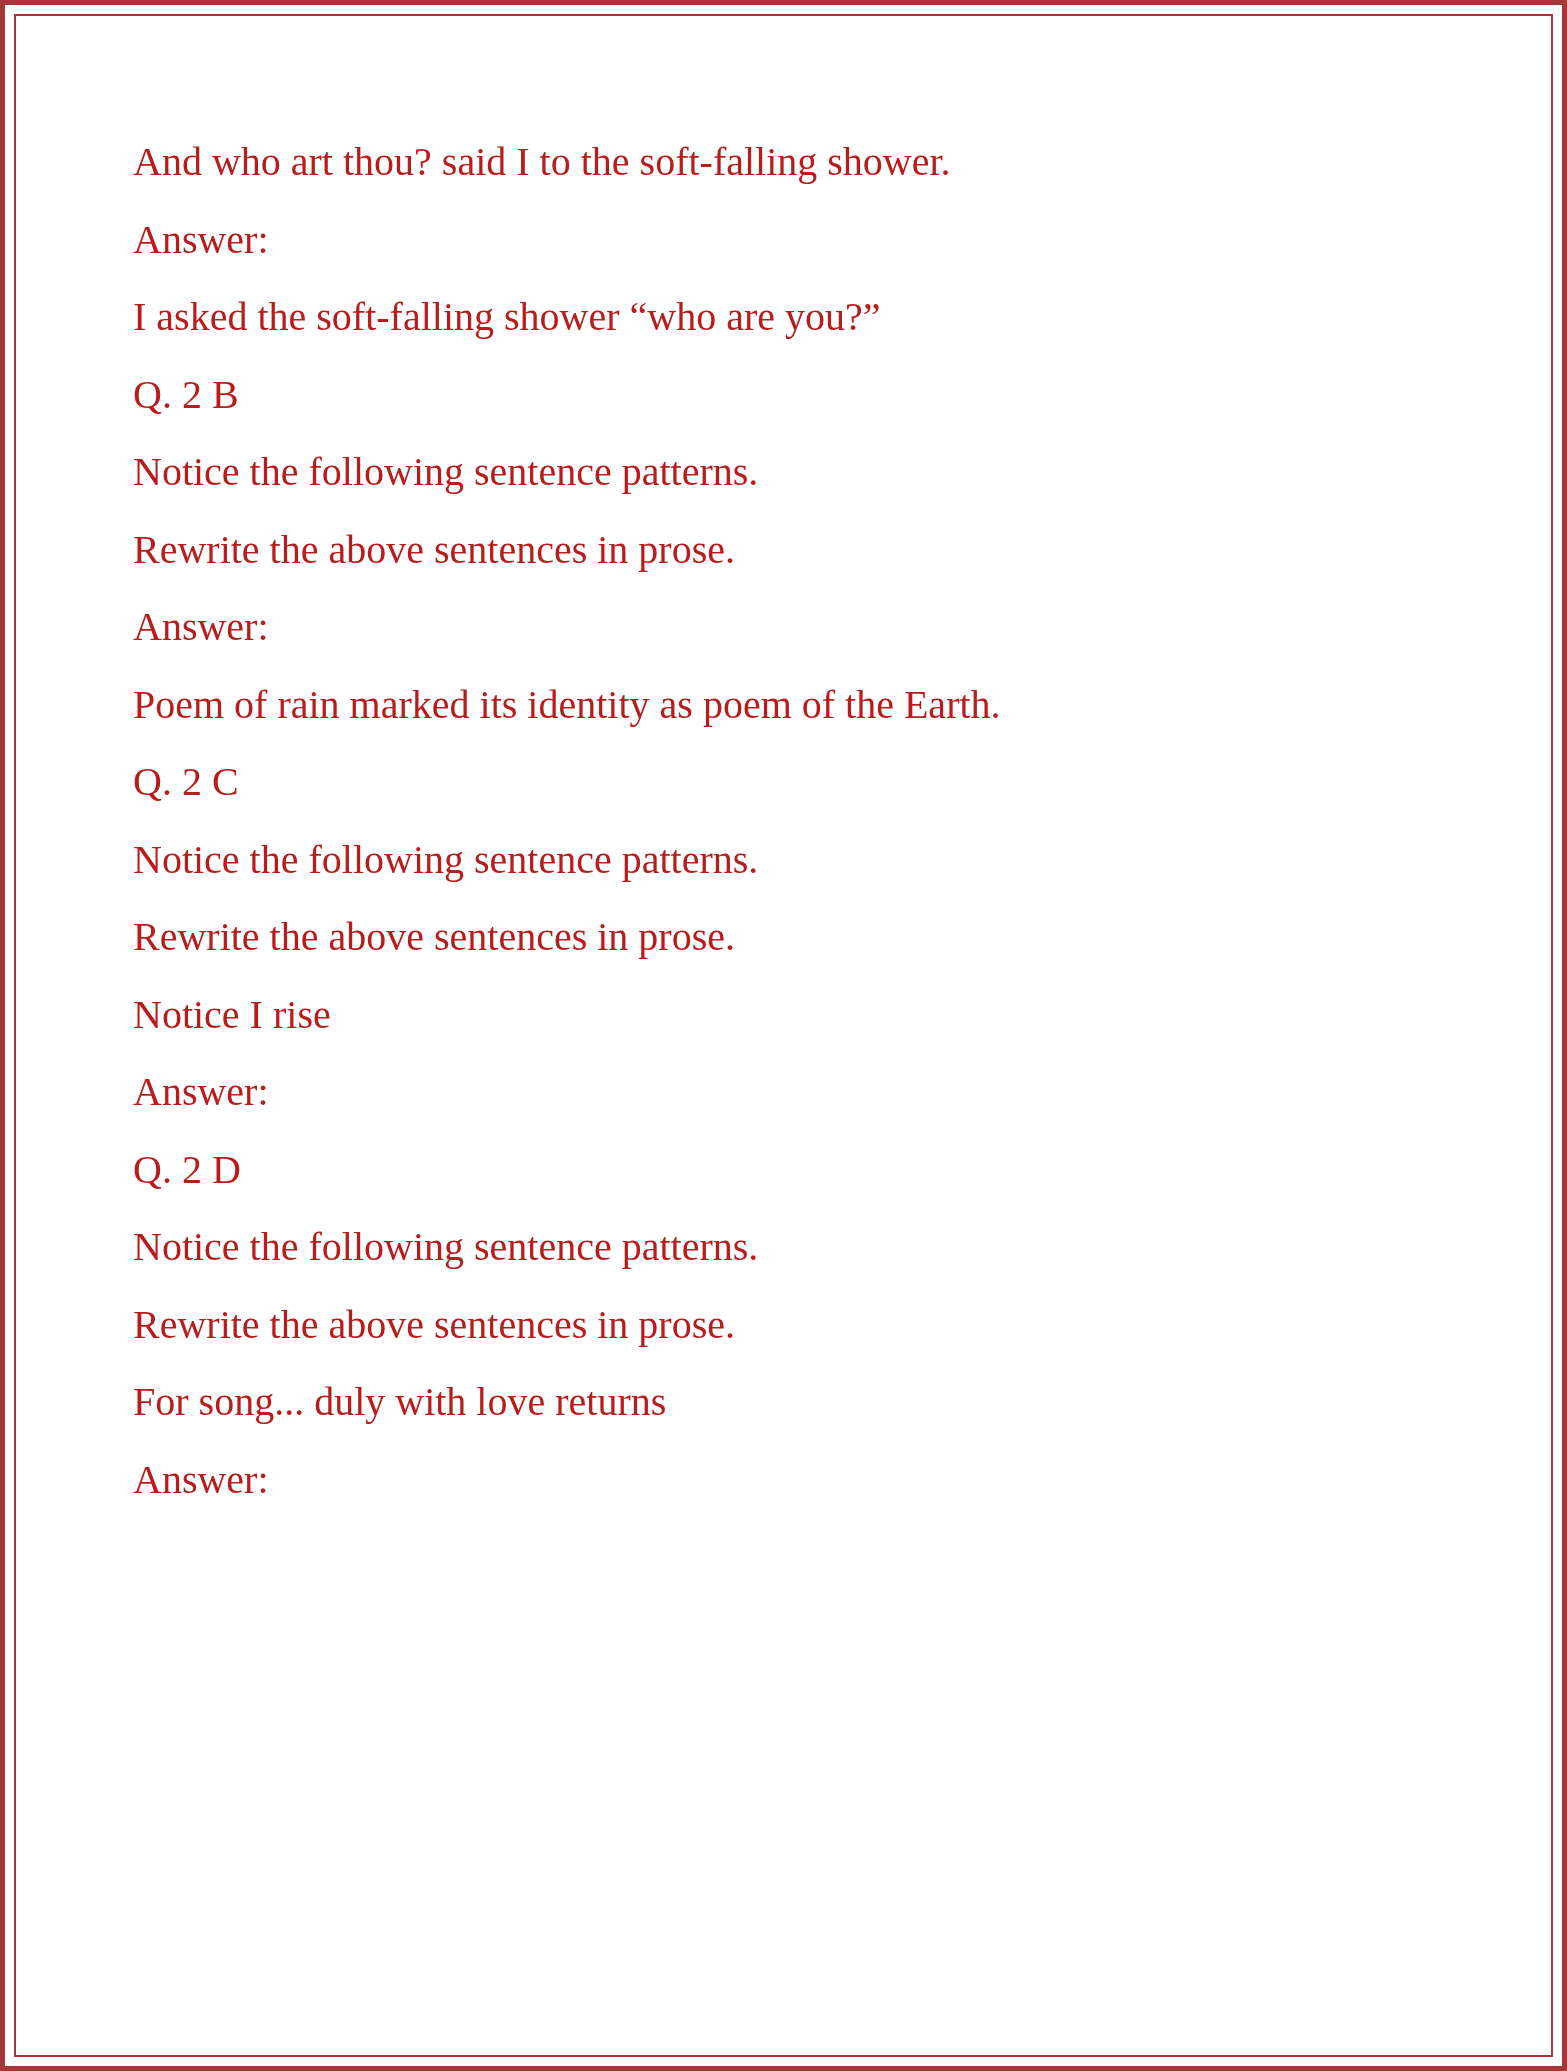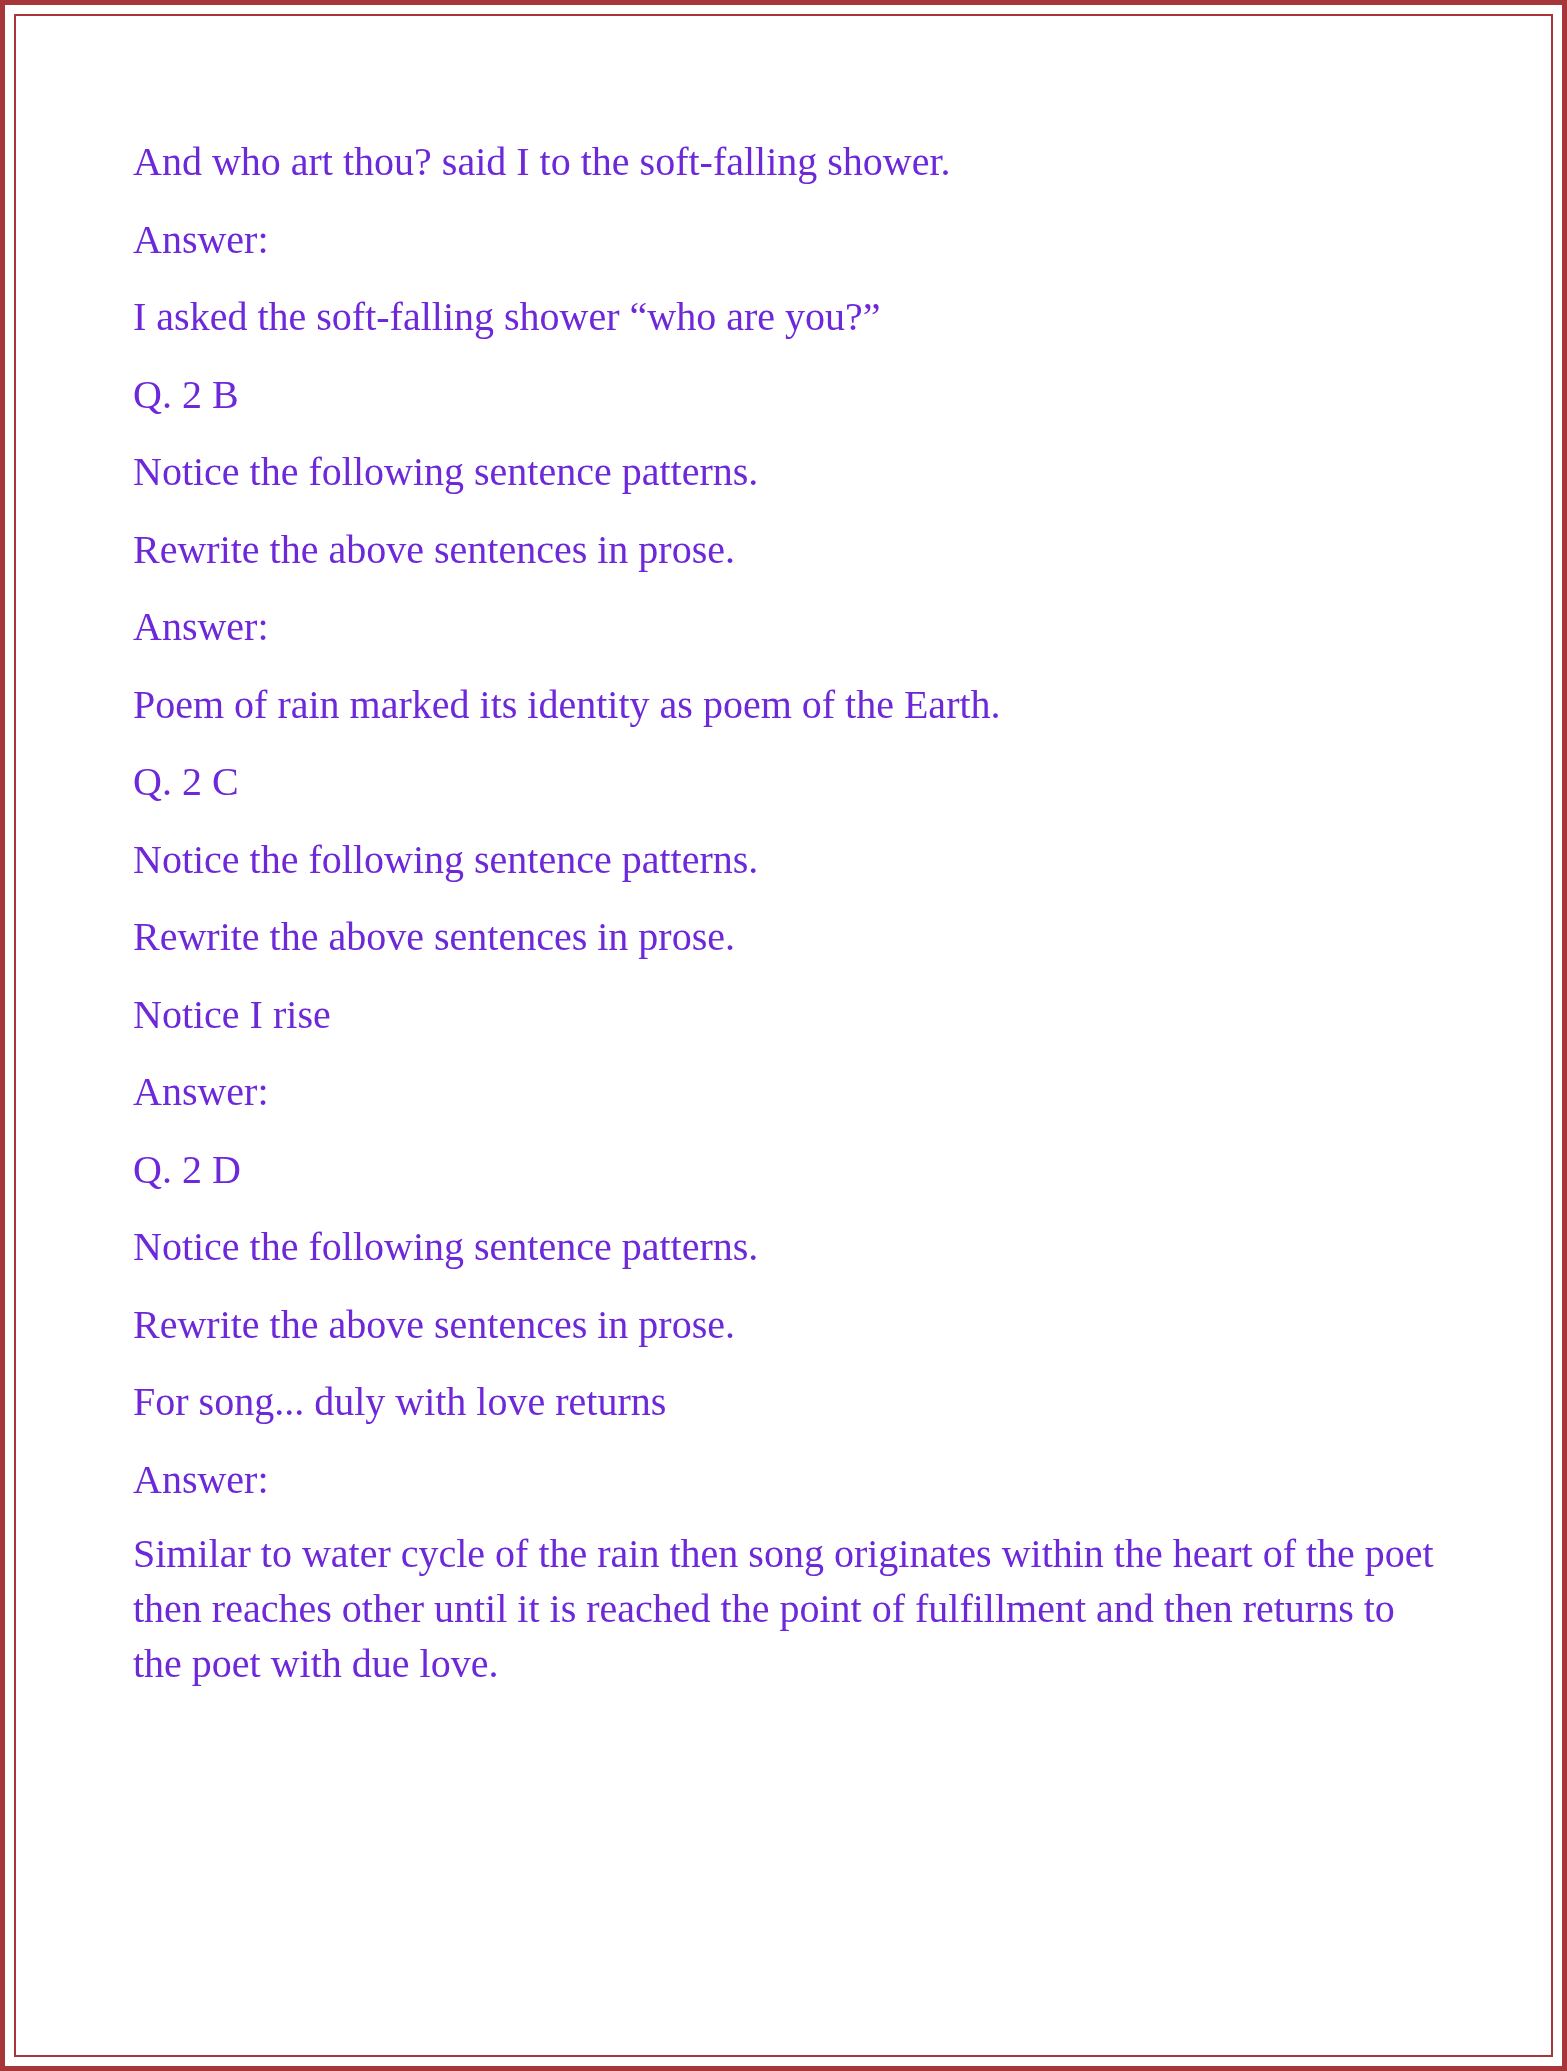--- a/index.html
+++ b/index.html
@@ -28,21 +28,21 @@
     border: 2px solid #a6363a;
     background: #ffffff;
   }
   .content {
     position: absolute;
     left: 133px;
     top: 131px;
     width: 1300px;
     font-family: "Liberation Serif", "DejaVu Serif", serif;
     font-size: 40px;
-    color: #6d28d9;
+    color: #b91c1c;
   }
   .line {
     height: 77.5px;
     line-height: 61px;
     white-space: nowrap;
   }
   .para {
     white-space: normal;
     line-height: 55px;
     width: 1320px;
@@ -67,14 +67,13 @@
   <div class="line">Q. 2 C</div>
   <div class="line">Notice the following sentence patterns.</div>
   <div class="line">Rewrite the above sentences in prose.</div>
   <div class="line">Notice I rise</div>
   <div class="line">Answer:</div>
   <div class="line">Q. 2 D</div>
   <div class="line">Notice the following sentence patterns.</div>
   <div class="line">Rewrite the above sentences in prose.</div>
   <div class="line">For song... duly with love returns</div>
   <div class="line">Answer:</div>
-  <div class="para">Similar to water cycle of the rain then song originates within the heart of the poet then reaches other until it is reached the point of fulfillment and then returns to the poet with due love.</div>
 </div>
 
 </body></html>

